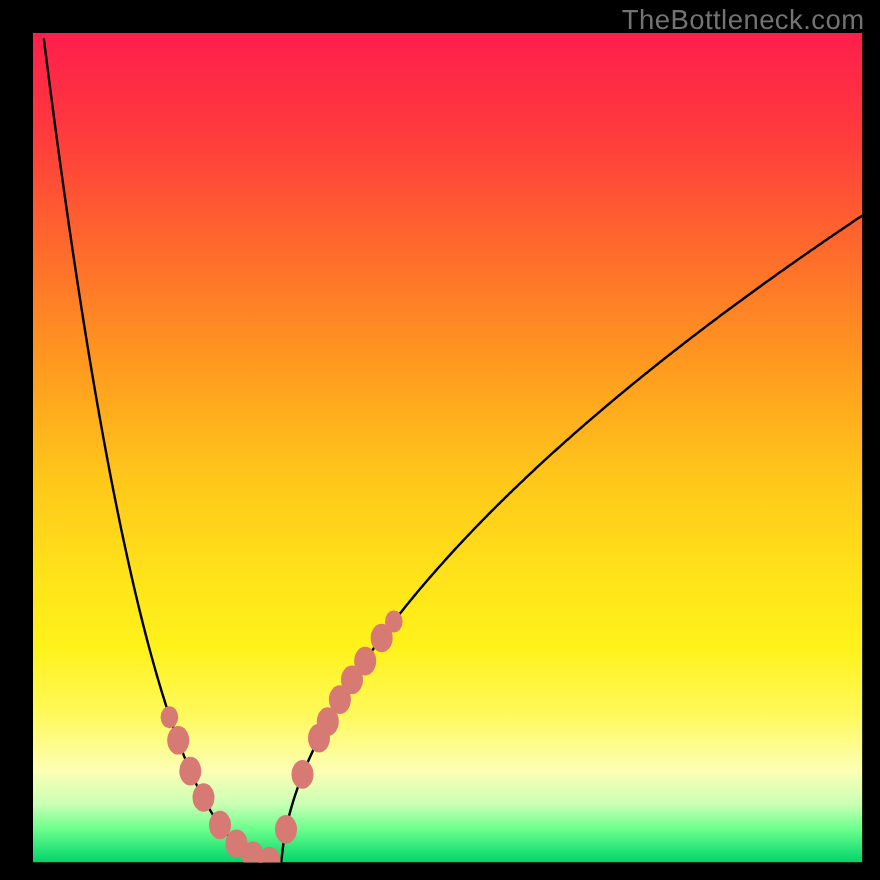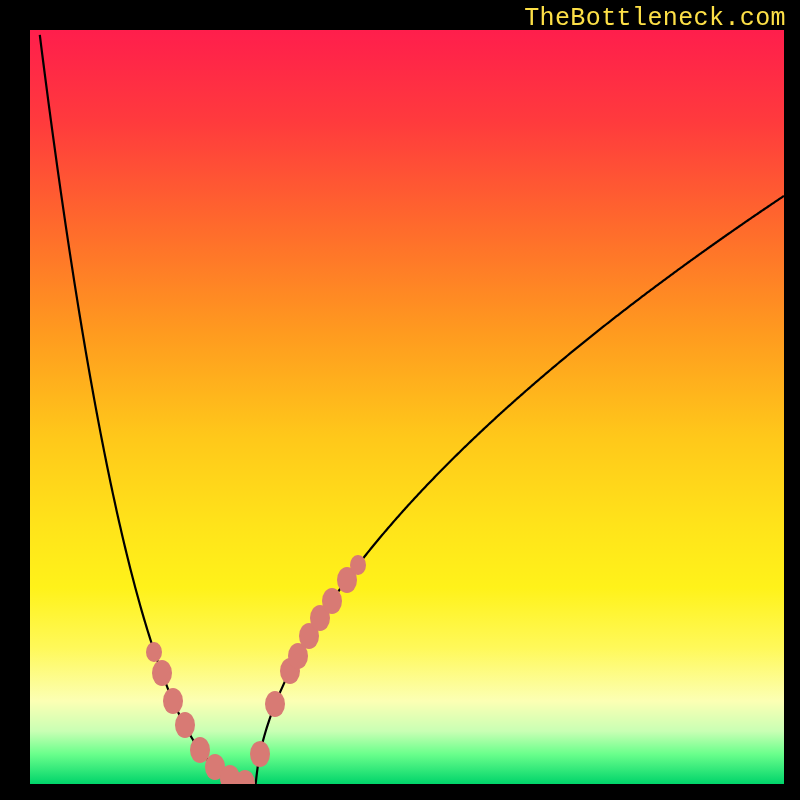--- a/index.html
+++ b/index.html
@@ -43,25 +43,24 @@
       #6bff8c 96%,
       #00d46a 100%
     );
   }
   .watermark {
     position: absolute;
     top: 4px;
     right: 14px;
     font-size: 25px;
     font-weight: 500;
-    color: #fde047;
+    color: #737373;
     letter-spacing: 0.4px;
     z-index: 5;
     user-select: none;
-    font-family: Liberation Mono, monospace;
   }
   .curve {
     position: absolute;
     inset: 0;
     z-index: 3;
   }
   .marker {
     position: absolute;
     width: 20px;
     height: 26px;

